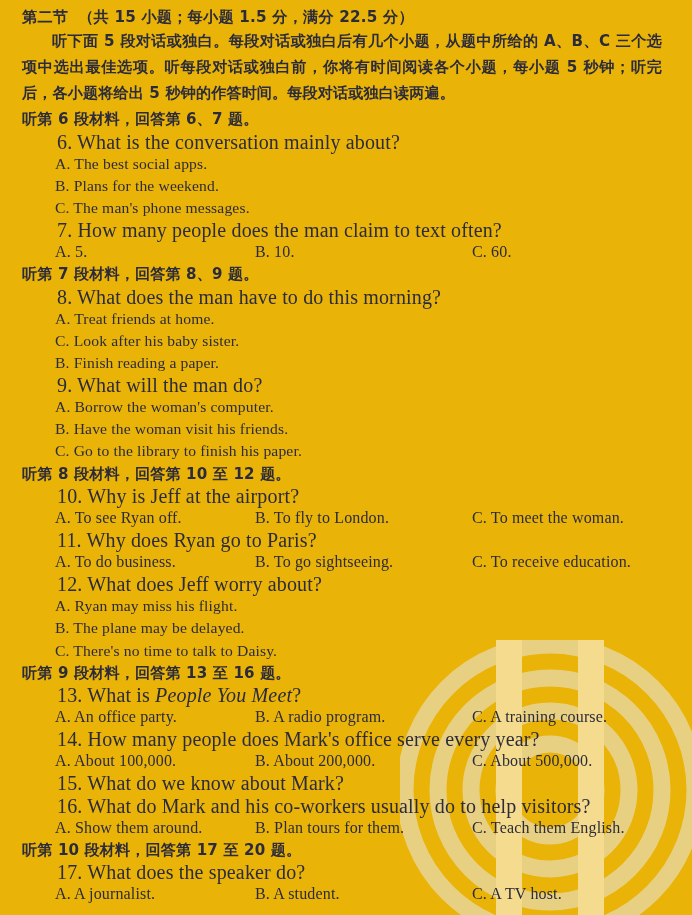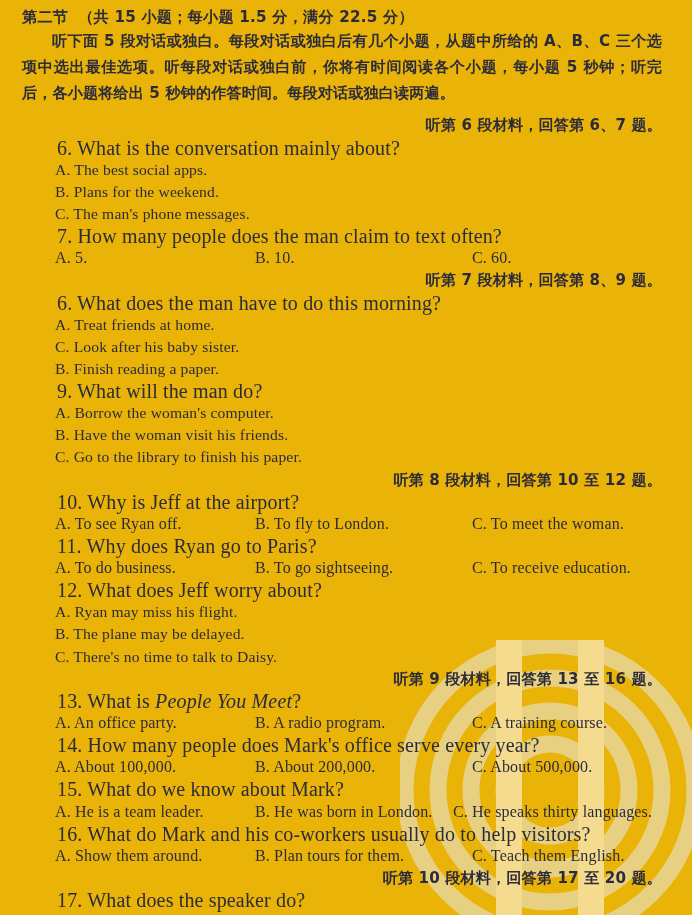--- a/index.html
+++ b/index.html
@@ -54,32 +54,31 @@
   .cn-para {
     font-family: "DejaVu Sans", "Liberation Sans", sans-serif;
     font-size: 15.1px;
     line-height: 25.8px;
     text-align: justify;
     text-justify: inter-ideograph;
     text-indent: 30px;
     letter-spacing: 0.15px;
     width: 640px;
     font-weight: 600;
-    margin-bottom: 8px;
+    margin-bottom: 2px;
   }
 
   
   .cn-directive {
     font-family: "DejaVu Sans", "Liberation Sans", sans-serif;
     font-size: 15.1px;
     line-height: 22.4px;
     font-weight: 600;
     letter-spacing: 0.15px;
     white-space: nowrap;
-    text-align: right;
   }
 
   
   .q-stem {
     font-family: "Liberation Serif", "DejaVu Serif", serif;
     font-size: 20px;
     line-height: 22.1px;
     white-space: nowrap;
     letter-spacing: 0.15px;
     margin-left: 35px;
@@ -148,21 +147,21 @@
 
     <div class="q-stem">7. How many people does the man claim to text often?</div>
     <div class="opt-row">
       <span class="col-a">A. 5.</span>
       <span class="col-b">B. 10.</span>
       <span class="col-c">C. 60.</span>
     </div>
 
     <div class="cn-directive">听第 7 段材料，回答第 8、9 题。</div>
 
-    <div class="q-stem">6. What does the man have to do this morning?</div>
+    <div class="q-stem">8. What does the man have to do this morning?</div>
     <div class="opt-stacked">A. Treat friends at home.</div>
     <div class="opt-stacked">C. Look after his baby sister.</div>
     <div class="opt-stacked">B. Finish reading a paper.</div>
 
     <div class="q-stem">9. What will the man do?</div>
     <div class="opt-stacked">A. Borrow the woman's computer.</div>
     <div class="opt-stacked">B. Have the woman visit his friends.</div>
     <div class="opt-stacked">C. Go to the library to finish his paper.</div>
 
     <div class="cn-directive">听第 8 段材料，回答第 10 至 12 题。</div>
@@ -196,25 +195,20 @@
     </div>
 
     <div class="q-stem">14. How many people does Mark's office serve every year?</div>
     <div class="opt-row">
       <span class="col-a">A. About 100,000.</span>
       <span class="col-b">B. About 200,000.</span>
       <span class="col-c">C. About 500,000.</span>
     </div>
 
     <div class="q-stem">15. What do we know about Mark?</div>
-    <div class="opt-row tight">
-      <span class="col-a">A. He is a team leader.</span>
-      <span class="col-b">B. He was born in London.</span>
-      <span class="col-c">C. He speaks thirty languages.</span>
-    </div>
 
     <div class="q-stem">16. What do Mark and his co-workers usually do to help visitors?</div>
     <div class="opt-row">
       <span class="col-a">A. Show them around.</span>
       <span class="col-b">B. Plan tours for them.</span>
       <span class="col-c">C. Teach them English.</span>
     </div>
 
     <div class="cn-directive">听第 10 段材料，回答第 17 至 20 题。</div>
 

